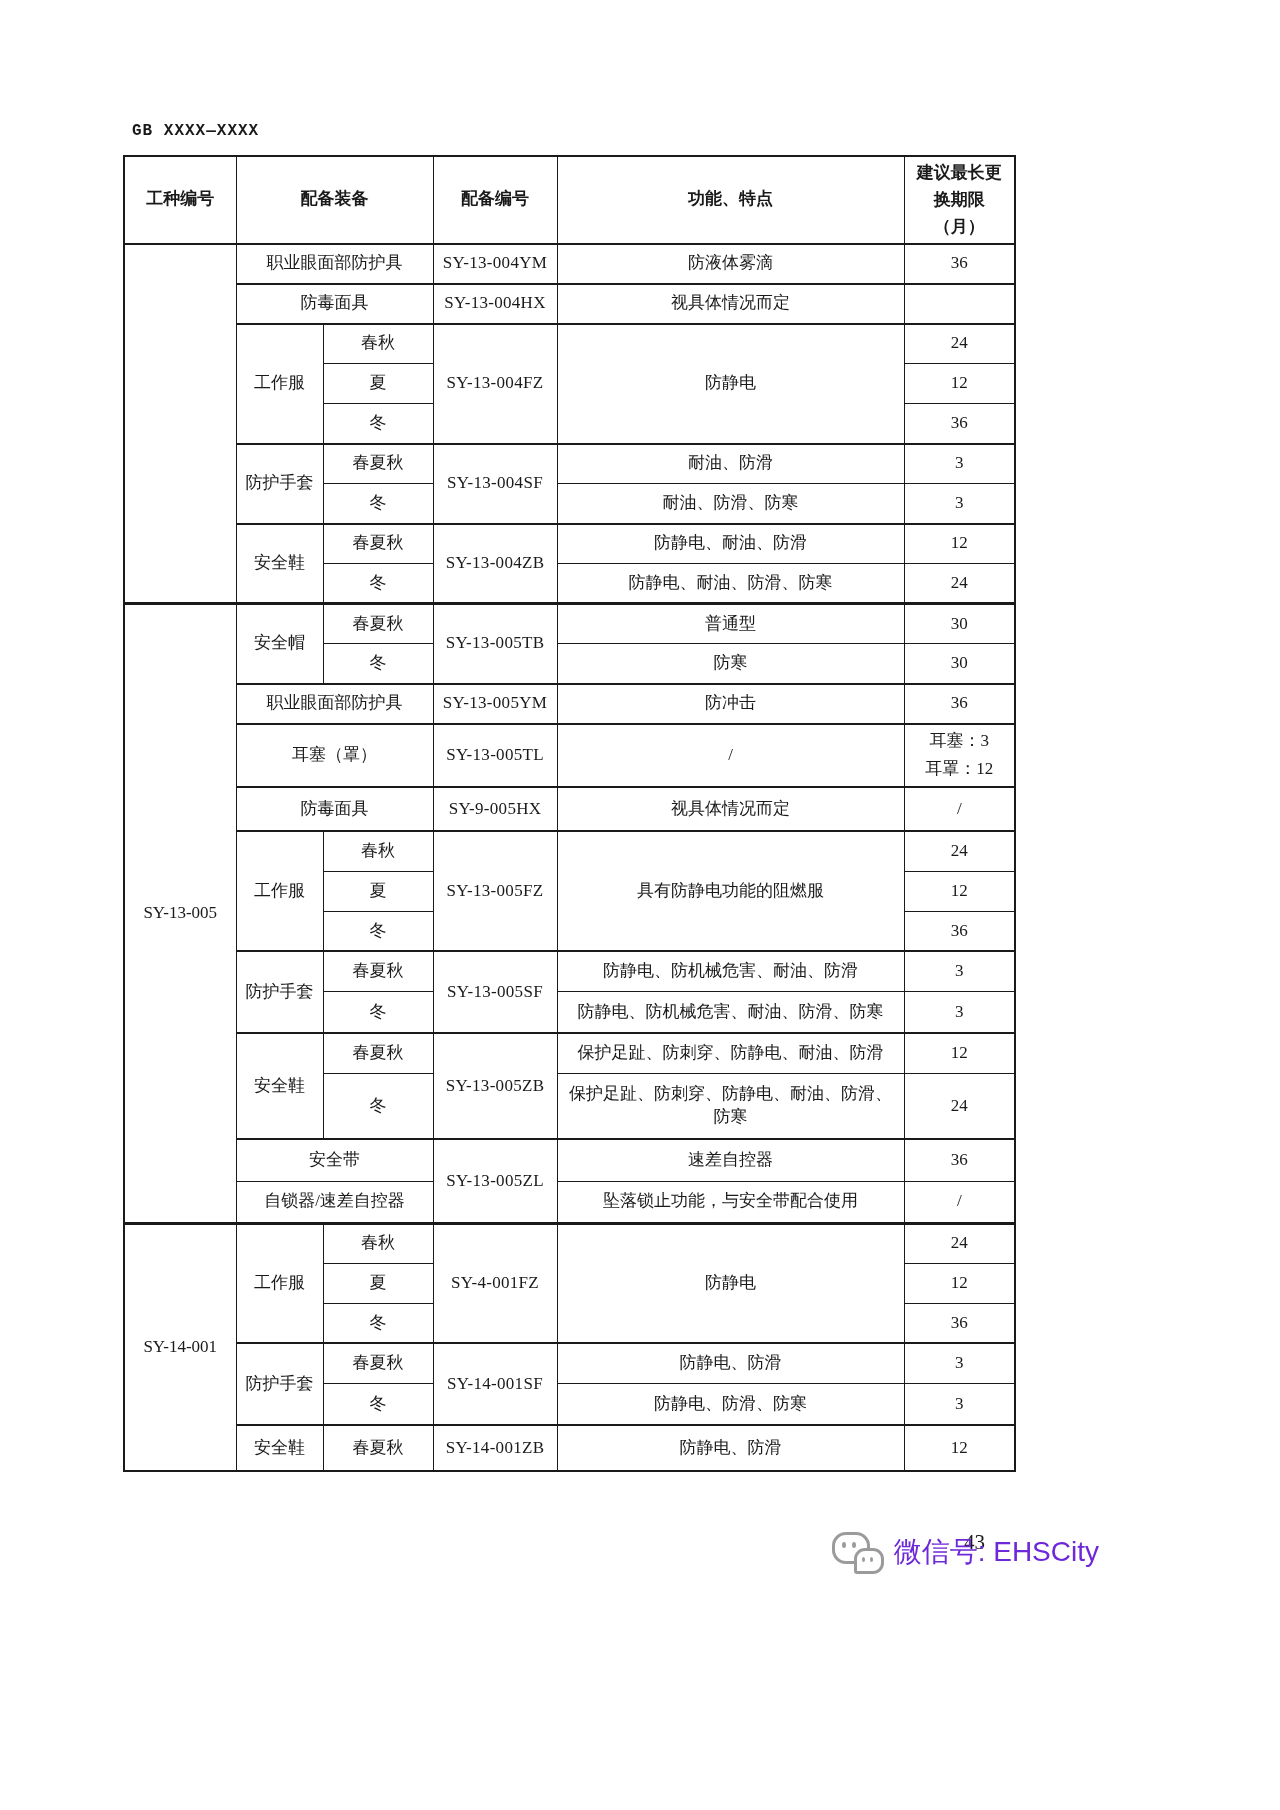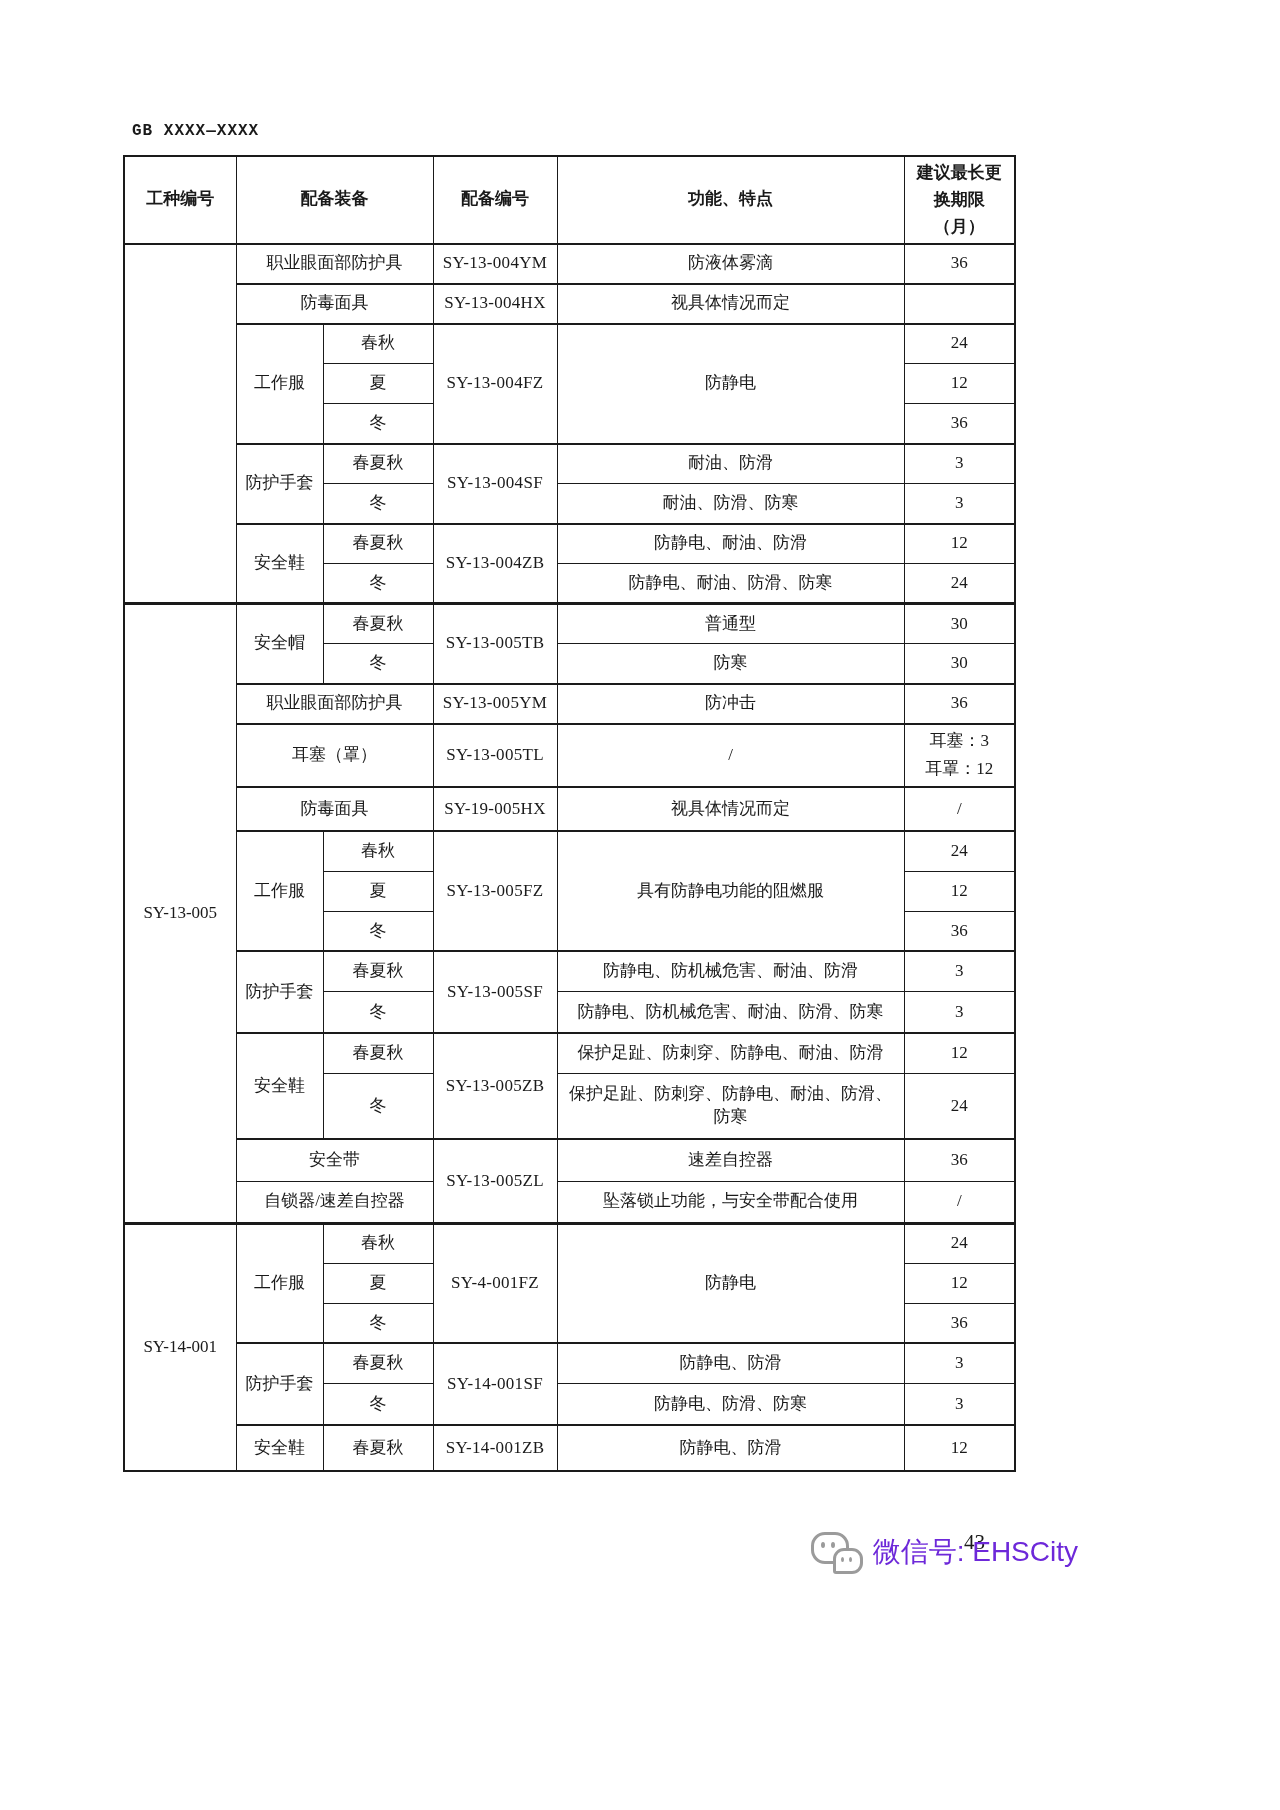--- a/index.html
+++ b/index.html
@@ -4,20 +4,21 @@
 <style>
   html,body{margin:0;padding:0;background:#ffffff;}
   .page{
     position:relative;
     width:1092px;
     height:1810px;
     background:#ffffff;
     font-family:"Liberation Serif","DejaVu Serif",serif;
     color:#1a1a1a;
     overflow:hidden;
+    padding-left:21px;
   }
   .doc-code{
     position:absolute;
     left:132px;
     top:122px;
     font-family:"Liberation Mono","DejaVu Sans Mono",monospace;
     font-size:16px;
     font-weight:700;
     letter-spacing:1px;
   }
@@ -226,21 +227,21 @@
       <td class="eq" colspan="2">耳塞（罩）</td>
       <td class="cd">SY-13-005TL</td>
       <td class="f">/</td>
       <td class="m">
             <span class="m2">耳塞：3</span>
             <span class="m2">耳罩：12</span>
           </td>
     </tr>
     <tr class="g h44">
       <td class="eq" colspan="2">防毒面具</td>
-      <td class="cd">SY-19-005HX</td>
+      <td class="cd">SY-9-005HX</td>
       <td class="f">视具体情况而定</td>
       <td class="m">/</td>
     </tr>
     <tr class="g">
       <td class="eq" rowspan="3">工作服</td>
       <td class="se">春秋</td>
       <td class="cd" rowspan="3">SY-13-005FZ</td>
       <td class="f" rowspan="3">具有防静电功能的阻燃服</td>
       <td class="m">24</td>
     </tr>

